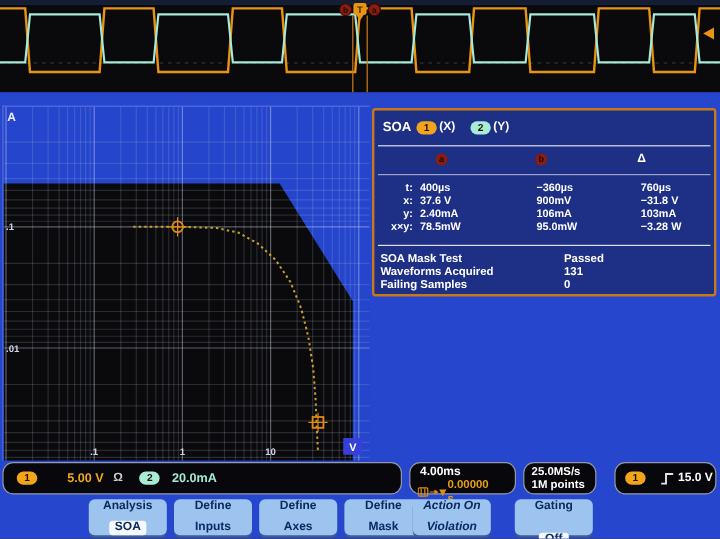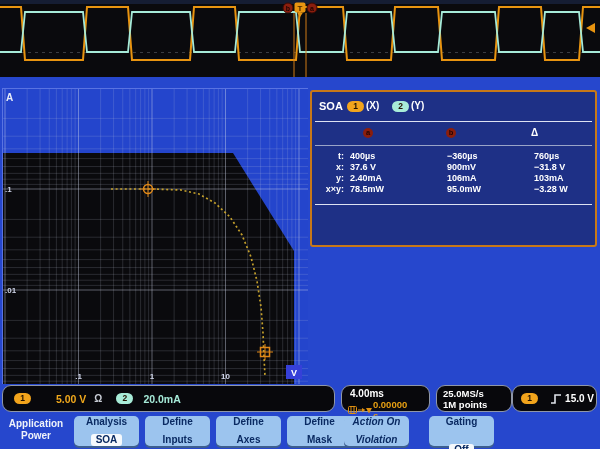--- a/index.html
+++ b/index.html
@@ -183,20 +183,28 @@
         <div>106mA</div>
         <div>103mA</div>
         <div class="lab">x×y:</div>
         <div>78.5mW</div>
         <div>95.0mW</div>
         <div>−3.28 W</div>
       </div>
 
     <div class="sep" style="top:112px;"></div>
 
+    <div id="soa-summary">
+        <div>SOA Mask Test</div>
+        <div>Passed</div>
+        <div>Waveforms Acquired</div>
+        <div>131</div>
+        <div>Failing Samples</div>
+        <div>0</div>
+      </div>
   </div>
 
   <div class="robox rline" style="left:2px;width:333px;">
     <span class="pill ch1" style="margin-left:11px;">1</span>
     <span style="margin-left:25px;color:#f0a81c;font-size:10.5px;">5.00 V</span>
     <span style="margin-left:8px;color:#c9cdd6;font-size:10px;">Ω</span>
     <span class="pill ch2" style="margin-left:14px;">2</span>
     <span style="margin-left:10px;color:#a6ead8;font-size:10.5px;">20.0mA</span>
   </div>
 
@@ -208,37 +216,33 @@
         <line x1="3" y1="2" x2="3" y2="8" stroke="#e09010"></line>
         <line x1="6" y1="2" x2="6" y2="8" stroke="#e09010"></line>
         <line x1="10" y1="5" x2="15" y2="5" stroke="#e09010"></line>
         <polygon points="14,3 17.5,5 14,7" fill="#e09010"></polygon>
         <polygon points="18,3 24,3 21,8.5" fill="#e09010"></polygon>
       </svg>
       <span style="color:#e8a012;font-size:9.5px;">0.00000 s</span>
     </div>
   </div>
 
-  <div class="robox" style="left:436px;width:76px;">
+  <div class="robox" style="left:436px;width:61px;">
     <div style="margin:2px 0 0 6px;font-size:9.5px;">25.0MS/s</div>
     <div style="margin:0 0 0 6px;font-size:9.5px;">1M points</div>
   </div>
 
   <div class="robox rline" style="left:512px;width:85px;">
     <span class="pill ch1" style="margin-left:8px;">1</span>
     <svg width="12" height="12" style="margin-left:12px;">
       <path d="M1,10 H5 V2 H11" fill="none" stroke="#dfe3ea" stroke-width="1.6"></path>
     </svg>
     <span style="margin-left:auto;margin-right:2px;font-size:10px;">15.0 V</span>
   </div>
 
-  <div class="menu-group">
-    <div>Application</div>
-    <div>Power</div>
-  </div>
   <div id="menubar">
       <div class="mbtn" style="left: 74px;">
         <span>Analysis</span>
         <span class="hl">SOA</span>
       </div>
       <div class="mbtn" style="left: 145px;">
         <span>Define</span>
         <span>Inputs</span>
       </div>
       <div class="mbtn" style="left: 216px;">

